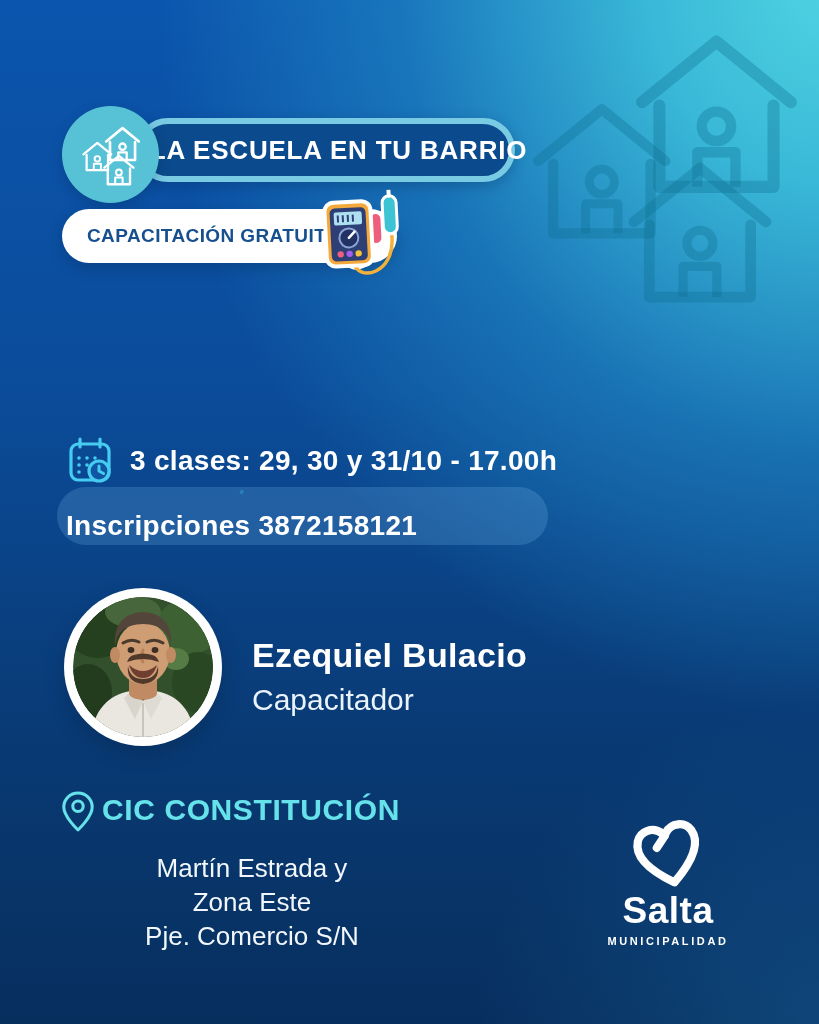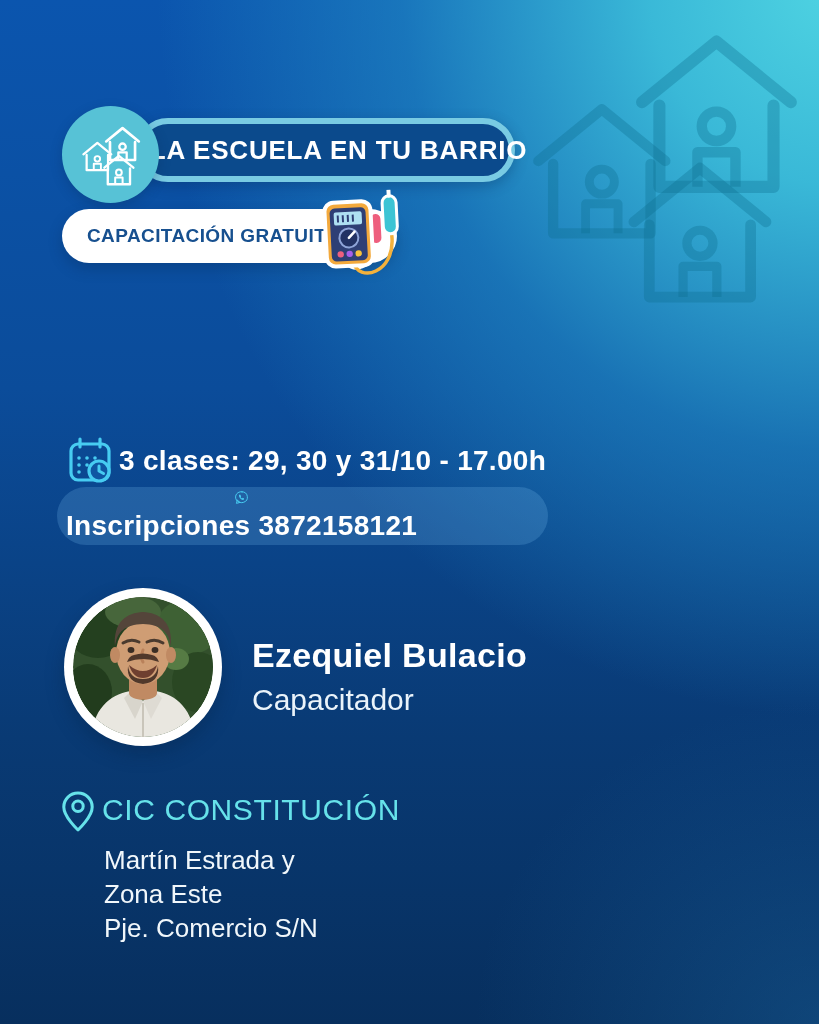--- a/index.html
+++ b/index.html
@@ -39,38 +39,38 @@
     padding:0 58px 0 25px;box-shadow:0 6px 14px rgba(6,38,80,0.28);
   }
   .white-pill span{color:#17508f;font-weight:bold;font-size:19px;letter-spacing:0.4px;white-space:nowrap;}
   .multimeter{position:absolute;left:258px;top:-18px;transform:rotate(-3deg);}
 
   
   .title{left:66px;top:304px;width:700px;font-size:31px;font-weight:bold;line-height:38px;letter-spacing:0.3px;}
 
   
   .insc-pill{left:57px;top:487px;width:491px;height:58px;border-radius:29px;background:rgba(125,192,242,0.22);}
-  .info-row{left:66px;display:flex;align-items:center;gap:5px;}
+  .info-row{left:66px;display:flex;align-items:center;gap:16px;}
   .row-schedule{top:435px;height:52px;}
   .row-insc{top:490px;height:52px;flex-direction:column;}
   .info-row .txt{font-size:28px;font-weight:bold;letter-spacing:0.3px;white-space:nowrap;}
 
   
   .avatar{left:64px;top:588px;width:158px;height:158px;border-radius:50%;background:#ffffff;
     display:flex;align-items:center;justify-content:center;box-shadow:0 8px 18px rgba(5,34,70,0.35);}
   .avatar-photo{width:140px;height:140px;border-radius:50%;overflow:hidden;}
   .trainer{left:252px;top:600px;margin-top:36px;}
   .trainer .name{font-size:34px;font-weight:bold;letter-spacing:0.3px;}
   .trainer .role{font-size:30px;font-weight:normal;color:#eaf3fa;margin-top:8px;}
 
   
   .location{left:60px;top:791px;}
   .loc-head{display:flex;align-items:flex-start;gap:6px;}
-  .loc-name{color:#66e2ea;font-size:30px;font-weight:normal;letter-spacing:0.6px;margin-top:2px;white-space:nowrap;}
-  .loc-addr{margin:10px 0 0 44px;font-size:26px;line-height:34px;color:#f1f7fb;}
+  .loc-name{color:#66e2ea;font-size:30px;font-weight:bold;letter-spacing:0.6px;margin-top:2px;white-space:nowrap;}
+  .loc-addr{margin:18px 0 0 44px;font-size:26px;line-height:34px;color:#f1f7fb;text-align:center;}
 
   
   .logo{left:598px;top:810px;width:140px;display:flex;flex-direction:column;align-items:center;}
   .logo .brand{font-size:37px;font-weight:bold;letter-spacing:0.5px;margin-top:-4px;}
   .logo .sub{font-size:11px;font-weight:bold;letter-spacing:2.6px;margin-top:3px;white-space:nowrap;}
 </style>
 </head>
 <body>
 
 <div class="poster">
@@ -210,14 +210,24 @@
       </svg>
       <span class="loc-name">CIC CONSTITUCIÓN</span>
     </div>
     <div class="loc-addr">
       <div>Martín Estrada y</div>
       <div>Zona Este</div>
       <div>Pje. Comercio S/N</div>
     </div>
   </div>
 
+  <div class="abs logo">
+    <svg width="92" height="84" viewBox="0 0 100 92">
+      <g transform="rotate(-12 50 46)" fill="none" stroke="#ffffff" stroke-width="9" stroke-linecap="round" stroke-linejoin="round">
+        <path d="M50 80 C24 60 14 42 20 28 C25 17 40 15 48 25 L50 28 L52 25 C60 15 75 17 80 28 C86 42 76 60 50 80 Z"></path>
+        <path d="M50 28 L39 39"></path>
+      </g>
+    </svg>
+    <div class="brand">Salta</div>
+    <div class="sub">MUNICIPALIDAD</div>
+  </div>
 
 </div>
 
 </body></html>

